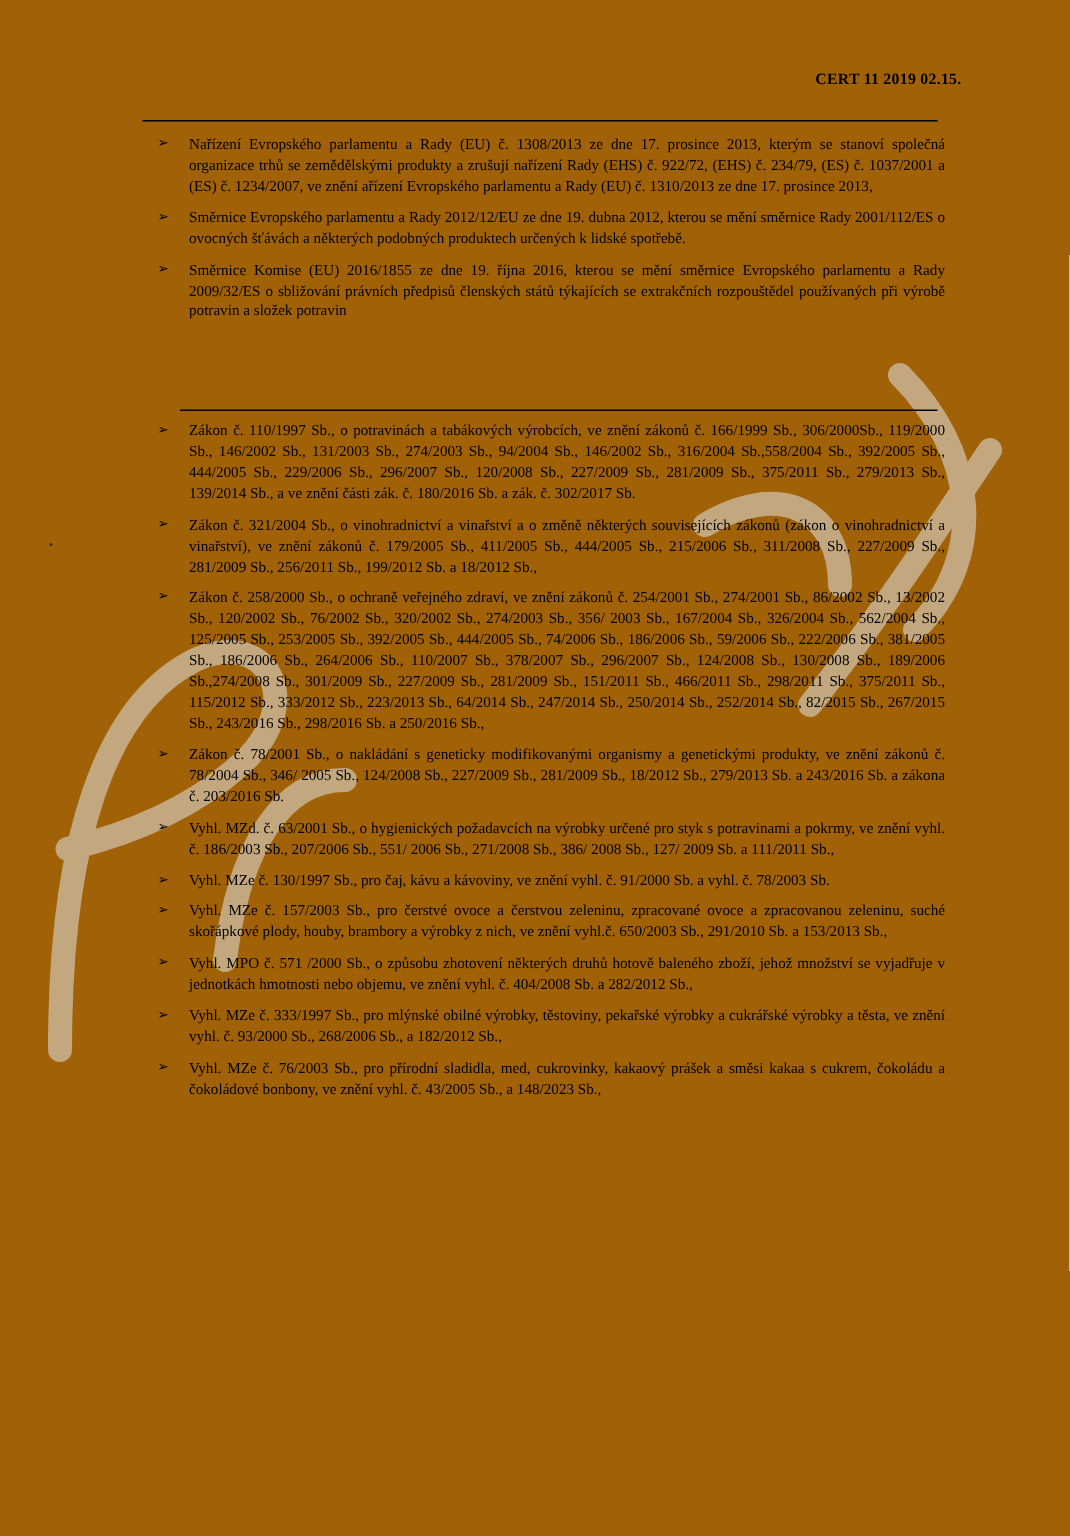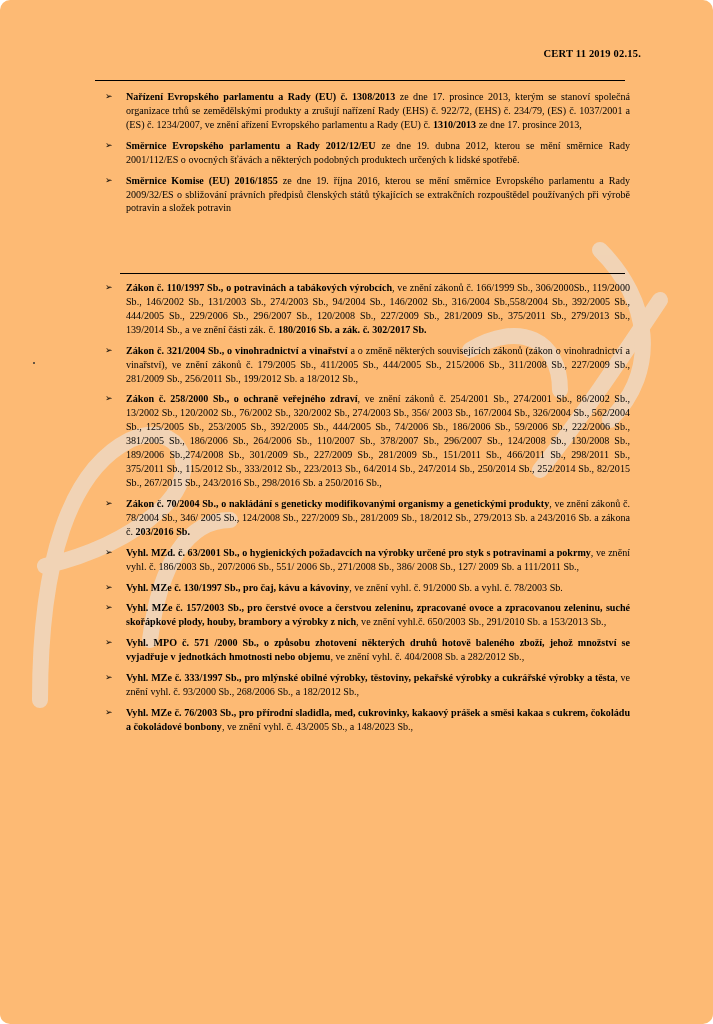--- a/index.html
+++ b/index.html
@@ -7,24 +7,23 @@
     padding: 0;
     background: #ffffff;
   }
   body {
     font-family: "Liberation Serif", serif;
   }
   .page {
     position: relative;
     width: 713px;
     height: 1024px;
-    background: #fdba74;
+    background: #a16207;
     overflow: hidden;
     box-sizing: border-box;
-    border-radius: 10px;
   }
   .watermark {
     position: absolute;
     left: 0;
     top: 0;
     width: 713px;
     height: 1024px;
     pointer-events: none;
     z-index: 0;
     opacity: 0.5;
@@ -80,21 +79,21 @@
     color: #000;
   }
   li.item .bullet {
     position: absolute;
     left: 10px;
     top: 0px;
     font-family: "DejaVu Sans", sans-serif;
     font-size: 9px;
     font-weight: bold;
   }
-  .b { font-weight: bold; }
+  .b { font-weight: normal; }
   .tiny-dot {
     position: absolute;
     left: 33px;
     top: 362px;
     width: 2px;
     height: 2px;
     background: #333;
     border-radius: 50%;
   }
 </style>
@@ -147,21 +146,21 @@
         <li class="item">
           <span class="bullet">➢</span>
           <span class="b">Zákon č. 321/2004 Sb., o vinohradnictví a vinařství</span><span> a o změně některých souvisejících zákonů (zákon o vinohradnictví a vinařství), ve znění zákonů č. 179/2005 Sb., 411/2005 Sb., 444/2005 Sb., 215/2006 Sb., 311/2008 Sb., 227/2009 Sb., 281/2009 Sb., 256/2011 Sb., 199/2012 Sb. a 18/2012 Sb.,</span>
         </li>
         <li class="item">
           <span class="bullet">➢</span>
           <span class="b">Zákon č. 258/2000 Sb., o ochraně veřejného zdraví</span><span>, ve znění zákonů č. 254/2001 Sb., 274/2001 Sb., 86/2002 Sb., 13/2002 Sb., 120/2002 Sb., 76/2002 Sb., 320/2002 Sb., 274/2003 Sb., 356/ 2003 Sb., 167/2004 Sb., 326/2004 Sb., 562/2004 Sb., 125/2005 Sb., 253/2005 Sb., 392/2005 Sb., 444/2005 Sb., 74/2006 Sb., 186/2006 Sb., 59/2006 Sb., 222/2006 Sb., 381/2005 Sb., 186/2006 Sb., 264/2006 Sb., 110/2007 Sb., 378/2007 Sb., 296/2007 Sb., 124/2008 Sb., 130/2008 Sb., 189/2006 Sb.,274/2008 Sb., 301/2009 Sb., 227/2009 Sb., 281/2009 Sb., 151/2011 Sb., 466/2011 Sb., 298/2011 Sb., 375/2011 Sb., 115/2012 Sb., 333/2012 Sb., 223/2013 Sb., 64/2014 Sb., 247/2014 Sb., 250/2014 Sb., 252/2014 Sb., 82/2015 Sb., 267/2015 Sb., 243/2016 Sb., 298/2016 Sb. a 250/2016 Sb.,</span>
         </li>
         <li class="item">
           <span class="bullet">➢</span>
-          <span class="b">Zákon č. 70/2004 Sb., o nakládání s geneticky modifikovanými organismy a genetickými produkty</span><span>, ve znění zákonů č. 78/2004 Sb., 346/ 2005 Sb., 124/2008 Sb., 227/2009 Sb., 281/2009 Sb., 18/2012 Sb., 279/2013 Sb. a 243/2016 Sb. a zákona č. </span><span class="b">203/2016 Sb.</span>
+          <span class="b">Zákon č. 78/2001 Sb., o nakládání s geneticky modifikovanými organismy a genetickými produkty</span><span>, ve znění zákonů č. 78/2004 Sb., 346/ 2005 Sb., 124/2008 Sb., 227/2009 Sb., 281/2009 Sb., 18/2012 Sb., 279/2013 Sb. a 243/2016 Sb. a zákona č. </span><span class="b">203/2016 Sb.</span>
         </li>
         <li class="item">
           <span class="bullet">➢</span>
           <span class="b">Vyhl. MZd. č. 63/2001 Sb., o hygienických požadavcích na výrobky určené pro styk s potravinami a pokrmy</span><span>, ve znění vyhl. č. 186/2003 Sb., 207/2006 Sb., 551/ 2006 Sb., 271/2008 Sb., 386/ 2008 Sb., 127/ 2009 Sb. a 111/2011 Sb.,</span>
         </li>
         <li class="item">
           <span class="bullet">➢</span>
           <span class="b">Vyhl. MZe č. 130/1997 Sb., pro čaj, kávu a kávoviny</span><span>, ve znění vyhl. č. 91/2000 Sb. a vyhl. č. 78/2003 Sb.</span>
         </li>
         <li class="item">

